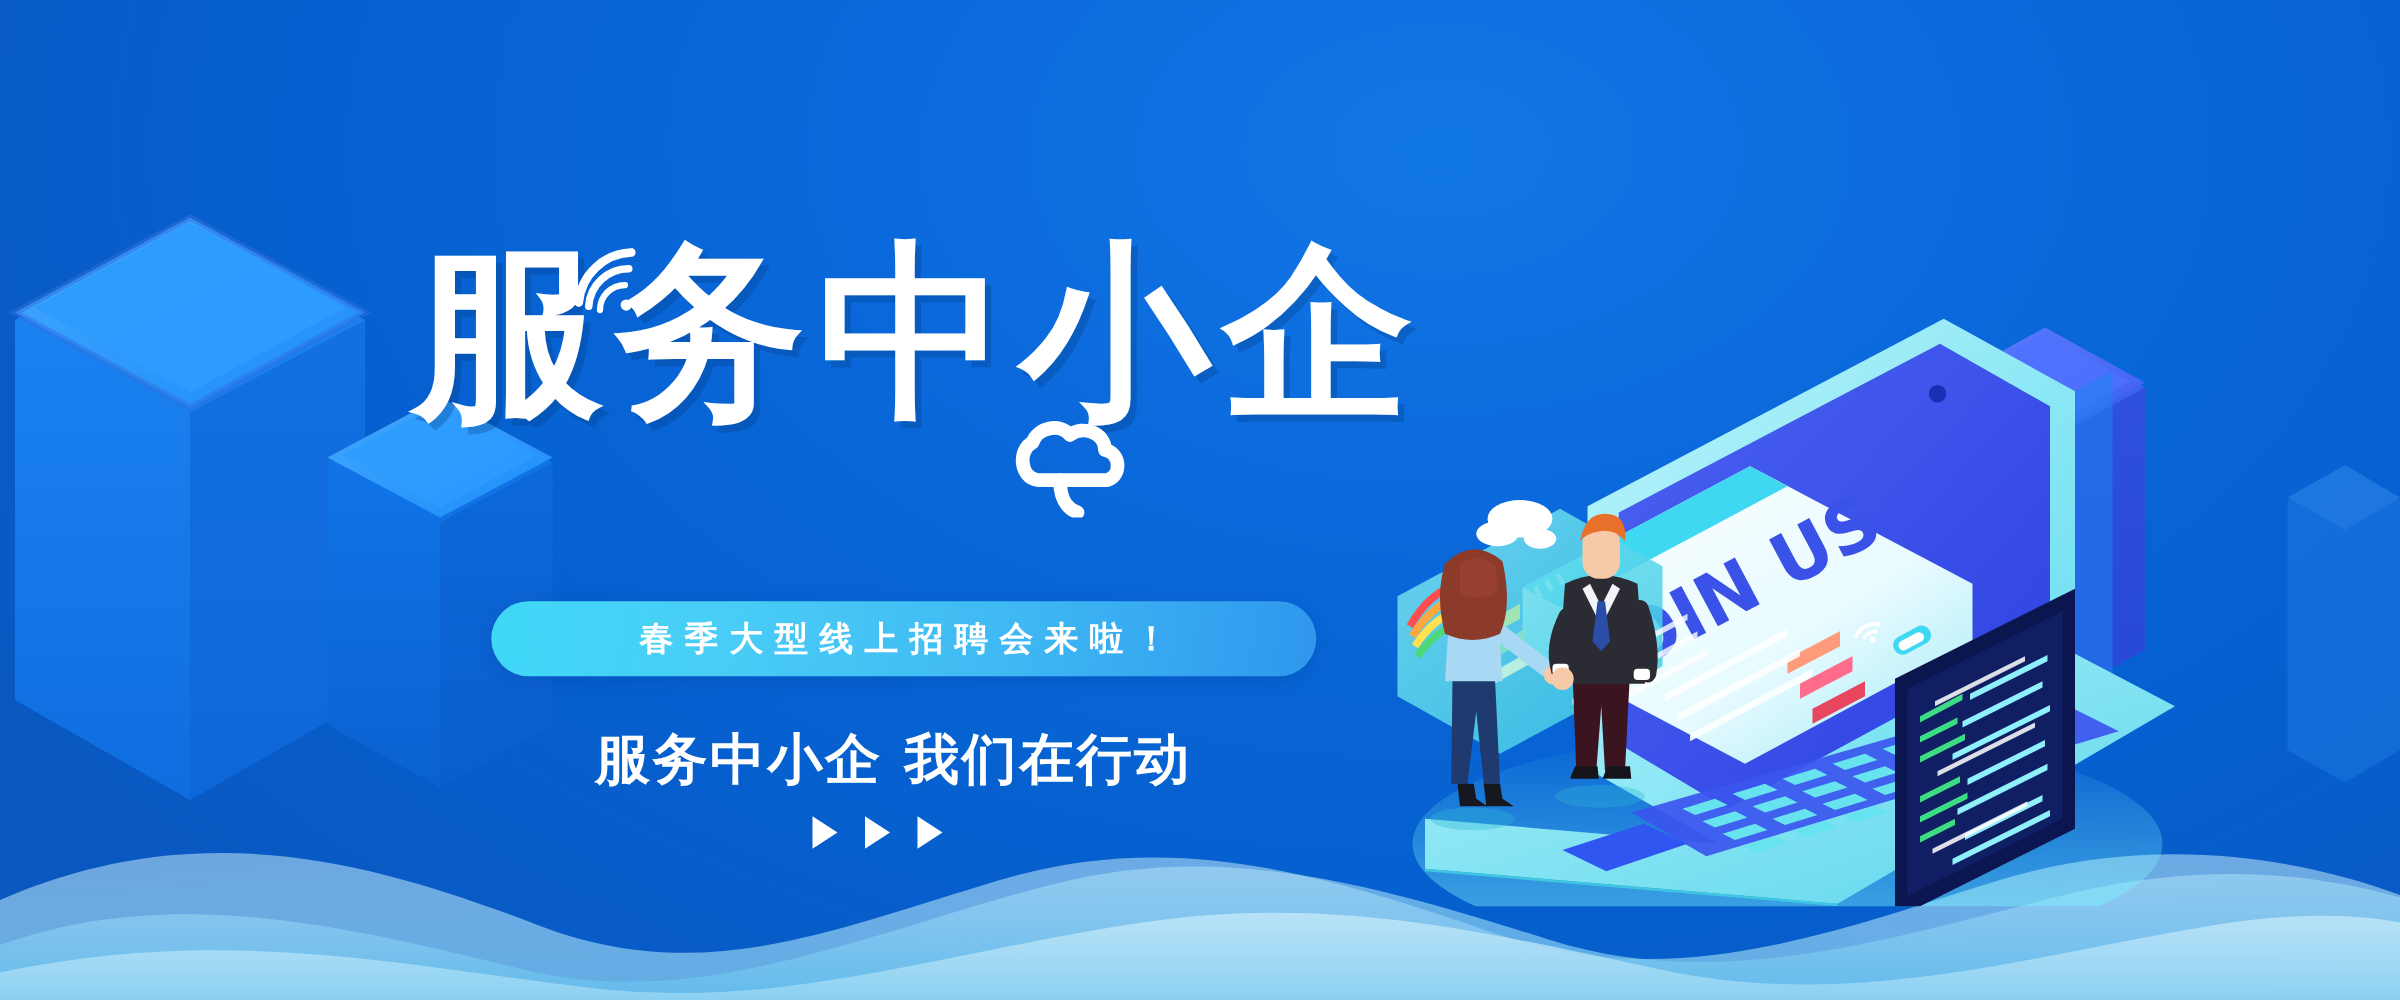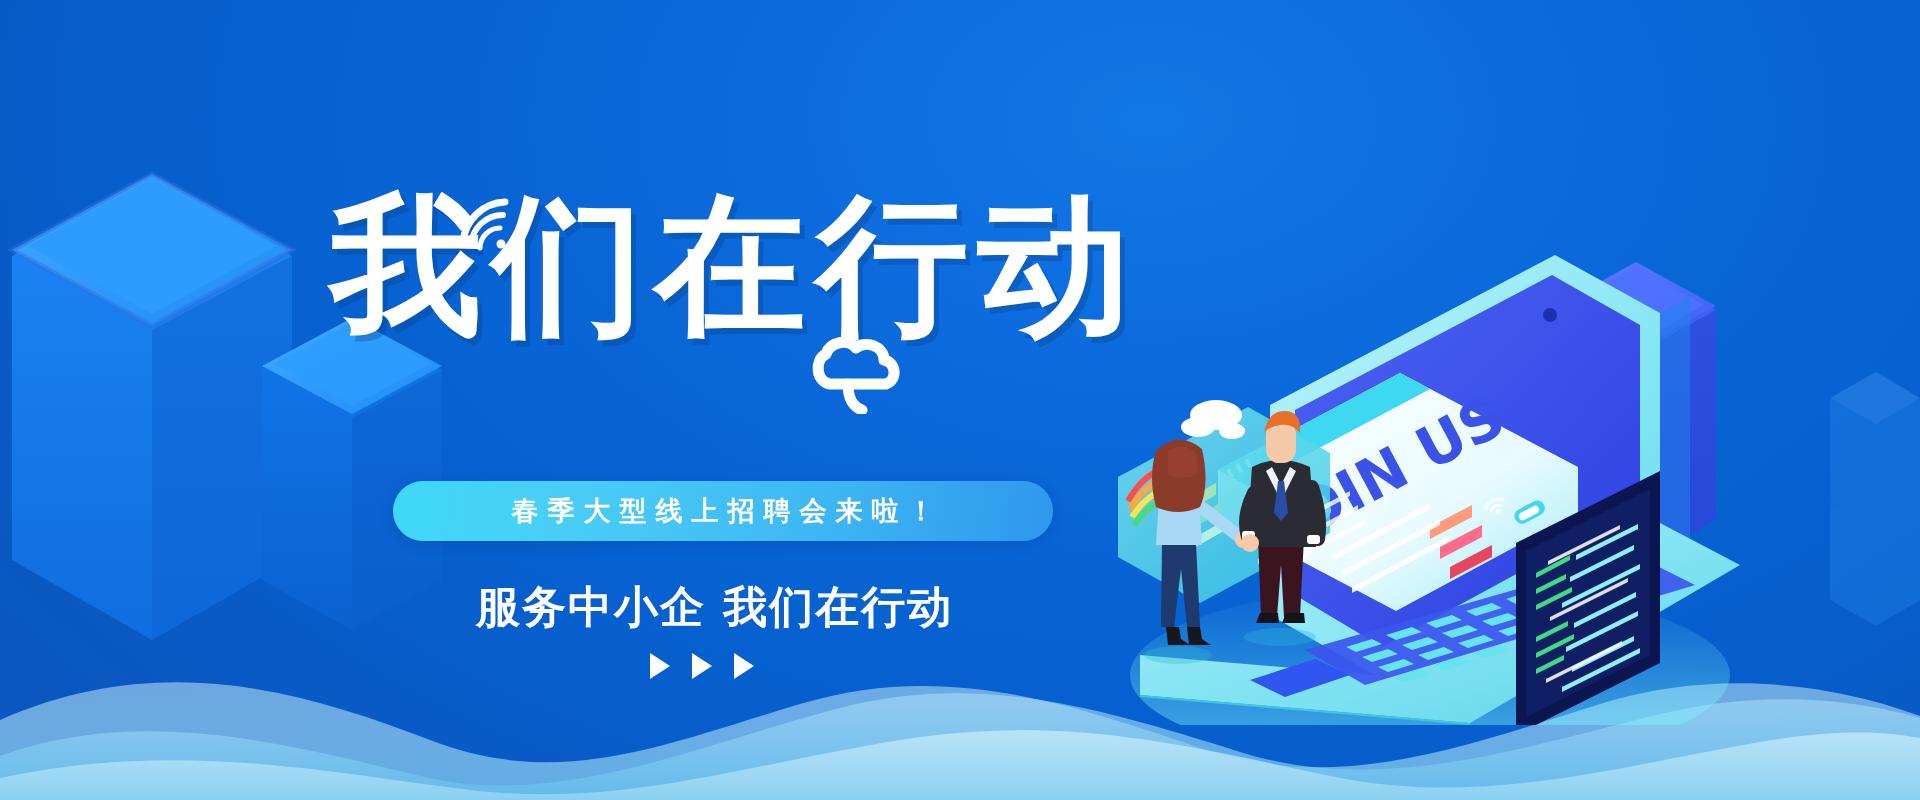--- a/index.html
+++ b/index.html
@@ -124,21 +124,21 @@
       <polygon points="1830,398 1876,372 1920,398 1876,424" fill="#55a9ff"></polygon>
     </g>
 
     <g>
       <path d="M0,720 C160,650 300,690 430,740 C560,790 660,746 800,704 C940,662 1060,700 1200,748 C1340,796 1470,744 1600,704 C1730,664 1850,690 1920,716 L1920,800 L0,800 Z" fill="url(#wave1)"></path>
       <path d="M0,756 C140,706 280,742 420,776 C560,810 700,744 840,708 C980,672 1100,708 1240,752 C1380,796 1520,748 1660,714 C1780,686 1870,704 1920,718 L1920,800 L0,800 Z" fill="url(#wave2)"></path>
       <path d="M0,778 C180,740 320,772 470,790 C620,808 740,766 900,740 C1060,714 1180,744 1330,776 C1480,808 1620,766 1760,742 C1840,728 1890,732 1920,738 L1920,800 L0,800 Z" fill="url(#wave3)"></path>
     </g>
   </svg>
 
-  <div id="headline">我们在行动</div>
+  <div id="headline">服务中小企</div>
 
   <svg id="wifi-mark" viewBox="0 0 60 58">
     <g fill="none" stroke="#ffffff" stroke-width="7" stroke-linecap="round">
       <path d="M8,46 A44,44 0 0 1 50,6"></path>
       <path d="M16,49 A32,32 0 0 1 48,19" stroke-width="6"></path>
       <path d="M25,52 A20,20 0 0 1 45,32" stroke-width="5"></path>
     </g>
     <circle cx="46" cy="48" r="4.5" fill="#ffffff"></circle>
   </svg>
 

